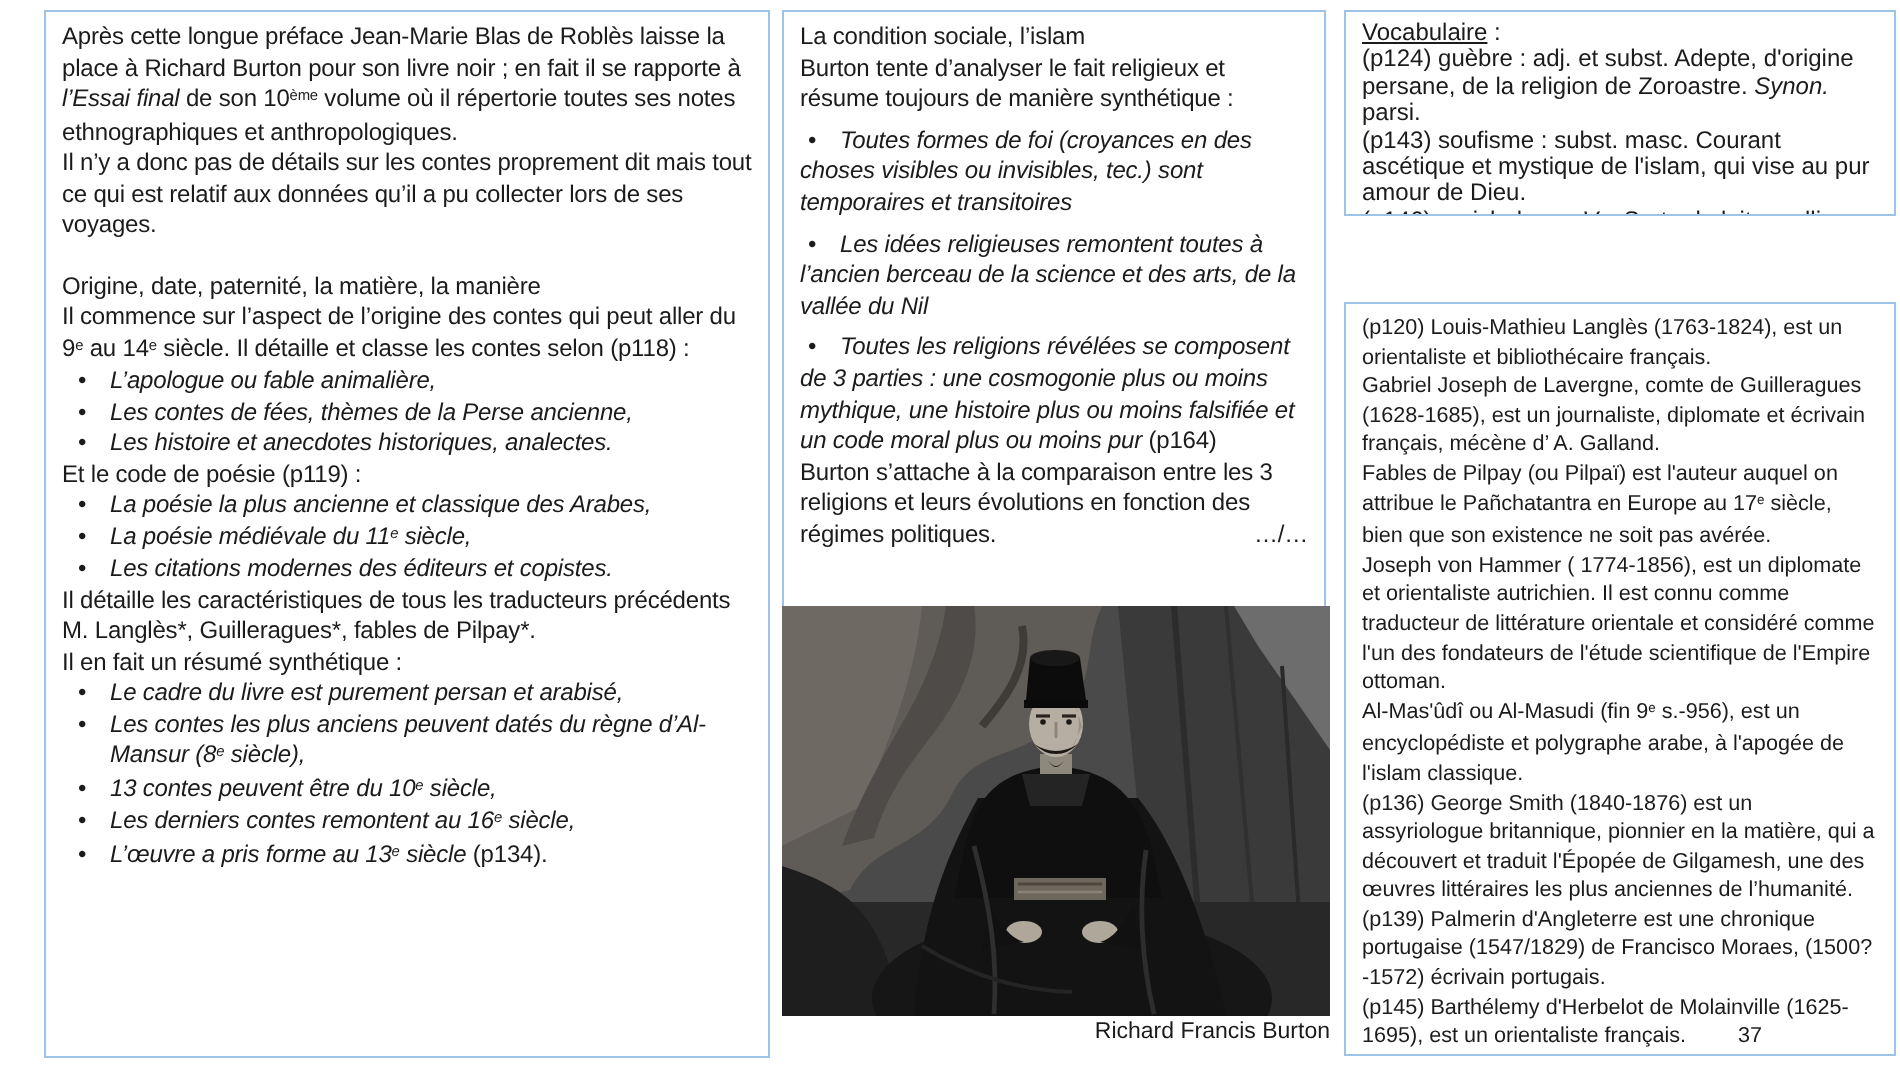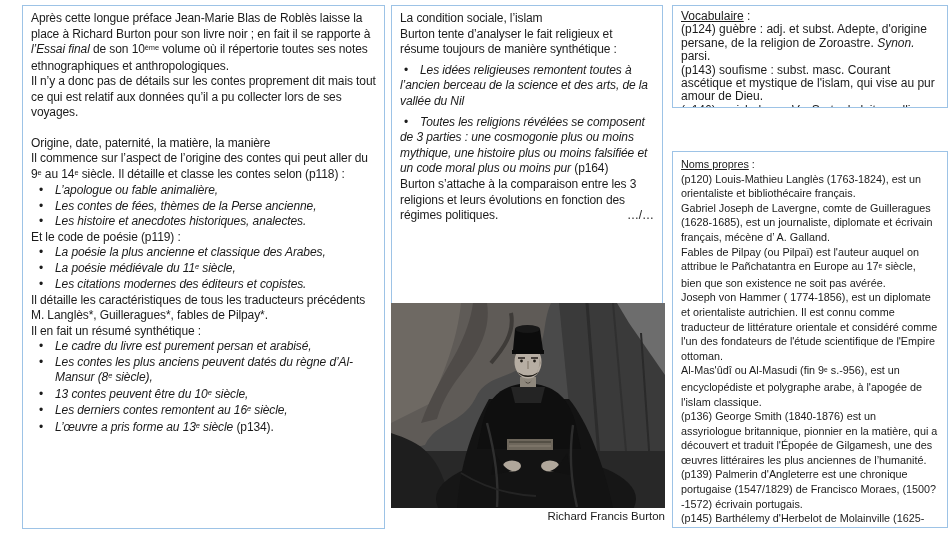--- a/index.html
+++ b/index.html
@@ -63,20 +63,21 @@
     <div class="block bullet"><span class="marker">•</span><span><span class="i">Le cadre du livre est purement persan et arabisé,</span></span></div>
     <div class="block bullet"><span class="marker">•</span><span><span class="i">Les contes les plus anciens peuvent datés du règne d’Al-Mansur (8</span><span class="i sup">e</span><span class="i"> siècle),</span></span></div>
     <div class="block bullet"><span class="marker">•</span><span><span class="i">13 contes peuvent être du 10</span><span class="i sup">e</span><span class="i"> siècle,</span></span></div>
     <div class="block bullet"><span class="marker">•</span><span><span class="i">Les derniers contes remontent au 16</span><span class="i sup">e</span><span class="i"> siècle,</span></span></div>
     <div class="block bullet"><span class="marker">•</span><span><span class="i">L’œuvre a pris forme au 13</span><span class="i sup">e</span><span class="i"> siècle</span><span> (p134).</span></span></div>
   </div>
 
 <div class="box" id="middle-box">
     <div class="block h"><span class="b">La condition sociale, l’islam</span></div>
     <div class="block p"><span>Burton tente d’analyser le fait religieux et résume toujours de manière synthétique :</span></div>
+    <div class="block bullet"><span class="marker">•</span><span><span class="i">Toutes formes de foi (croyances en des choses visibles ou invisibles, tec.) sont temporaires et transitoires</span></span></div>
     <div class="block bullet"><span class="marker">•</span><span><span class="i">Les idées religieuses remontent toutes à l’ancien berceau de la science et des arts, de la vallée du Nil</span></span></div>
     <div class="block bullet"><span class="marker">•</span><span><span class="i">Toutes les religions révélées se composent de 3 parties : une cosmogonie plus ou moins mythique, une histoire plus ou moins falsifiée et un code moral plus ou moins pur</span><span> (p164)</span></span></div>
     <div class="block p"><span>Burton s’attache à la comparaison entre les 3 religions et leurs évolutions en fonction des régimes politiques.</span><span class="fr">…/…</span></div>
   </div>
 
 <div id="photo-frame">
   <svg width="274" height="205" viewBox="0 0 274 205" xmlns="http://www.w3.org/2000/svg">
     <rect width="274" height="205" fill="#4a4a4a"></rect>
 
     <polygon points="168,0 274,0 274,205 188,205" fill="#3a3a3a"></polygon>
@@ -135,21 +136,20 @@
 <div id="photo-caption">Richard Francis Burton</div>
 
 <div class="box" id="vocab-box">
     <div class="block h"><span class="b u">Vocabulaire</span><span class="b"> :</span></div>
     <div class="block p"><span>(p124) </span><span class="b">guèbre</span><span> : adj. et subst. Adepte, d'origine persane, de la religion de Zoroastre. </span><span class="i">Synon.</span><span> parsi.</span></div>
     <div class="block p"><span>(p143) </span><span class="b">soufisme</span><span> : subst. masc. Courant ascétique et mystique de l'islam, qui vise au pur amour de Dieu.</span></div>
     <div class="block p"><span>(p146) </span><span class="b">aurichalque</span><span class="i"> : Vx.</span><span> Sorte de laiton, alliage de cuivre, d'étain et de zinc imitant l'or.</span></div>
   </div>
 
 <div class="box" id="names-box">
-    <div class="block h"><span class="b u">Noms propres</span><span class="b"> :</span></div>
     <div class="block p"><span>(p120) </span><span class="b">Louis-Mathieu Langlès</span><span> (1763-1824), est un orientaliste et bibliothécaire français.</span></div>
     <div class="block p"><span class="b">Gabriel Joseph de Lavergne, comte de Guilleragues</span><span> (1628-1685), est un journaliste, diplomate et écrivain français, mécène d’ A. Galland.</span></div>
     <div class="block p"><span class="b">Fables de Pilpay</span><span> (ou Pilpaï) est l'auteur auquel on attribue le Pañchatantra en Europe au 17</span><span class="sup">e</span><span> siècle, bien que son existence ne soit pas avérée.</span></div>
     <div class="block p"><span class="b">Joseph von Hammer</span><span> ( 1774-1856), est un diplomate et orientaliste autrichien. Il est connu comme traducteur de littérature orientale et considéré comme l'un des fondateurs de l'étude scientifique de l'Empire ottoman.</span></div>
     <div class="block p"><span class="b">Al-Mas'ûdî ou Al-Masudi</span><span> (fin 9</span><span class="sup">e</span><span> s.-956), est un encyclopédiste et polygraphe arabe, à l'apogée de l'islam classique.</span></div>
     <div class="block p"><span>(p136) </span><span class="b">George Smith</span><span> (1840-1876) est un assyriologue britannique, pionnier en la matière, qui a découvert et traduit l'Épopée de Gilgamesh, une des œuvres littéraires les plus anciennes de l’humanité.</span></div>
     <div class="block p"><span>(p139) </span><span class="b">Palmerin d'Angleterre</span><span> est une chronique portugaise (1547/1829) de Francisco Moraes, (1500?-1572) écrivain portugais.</span></div>
     <div class="block p"><span>(p145) </span><span class="b">Barthélemy d'Herbelot de Molainville</span><span> (1625-1695), est un orientaliste français.</span><span class="b padl">37</span></div>
   </div>
 

